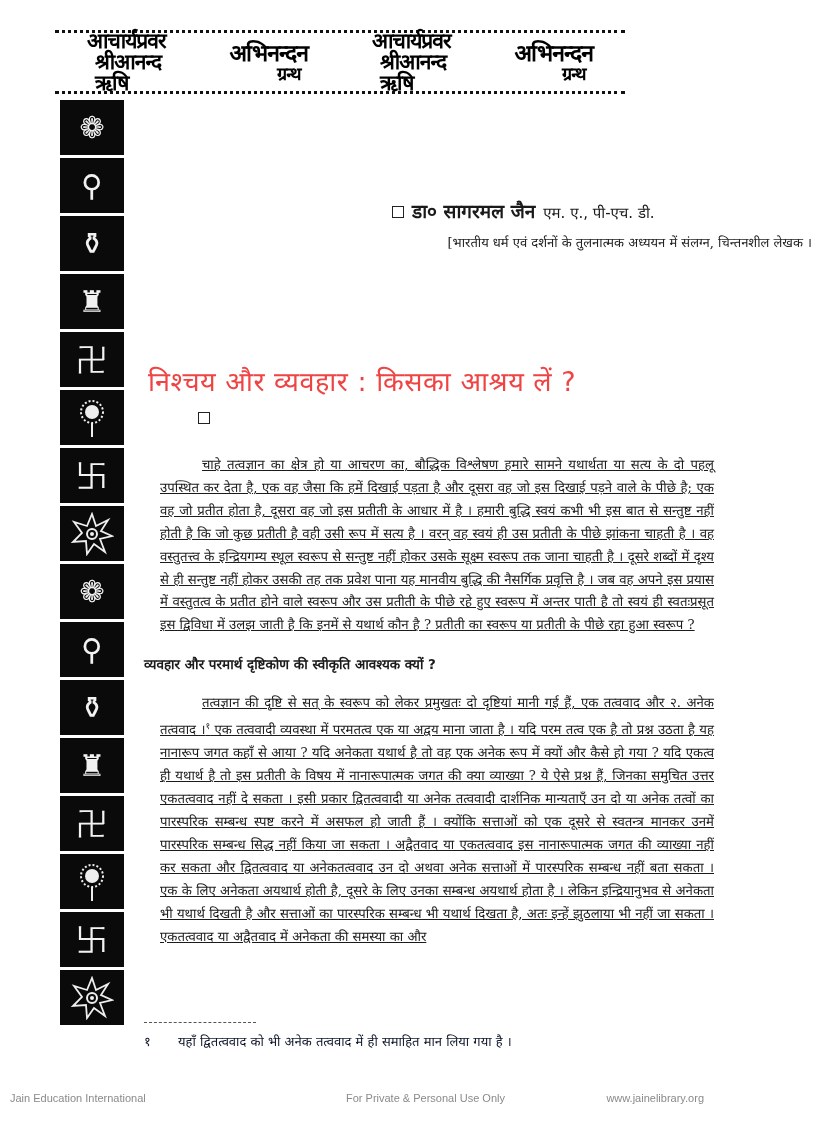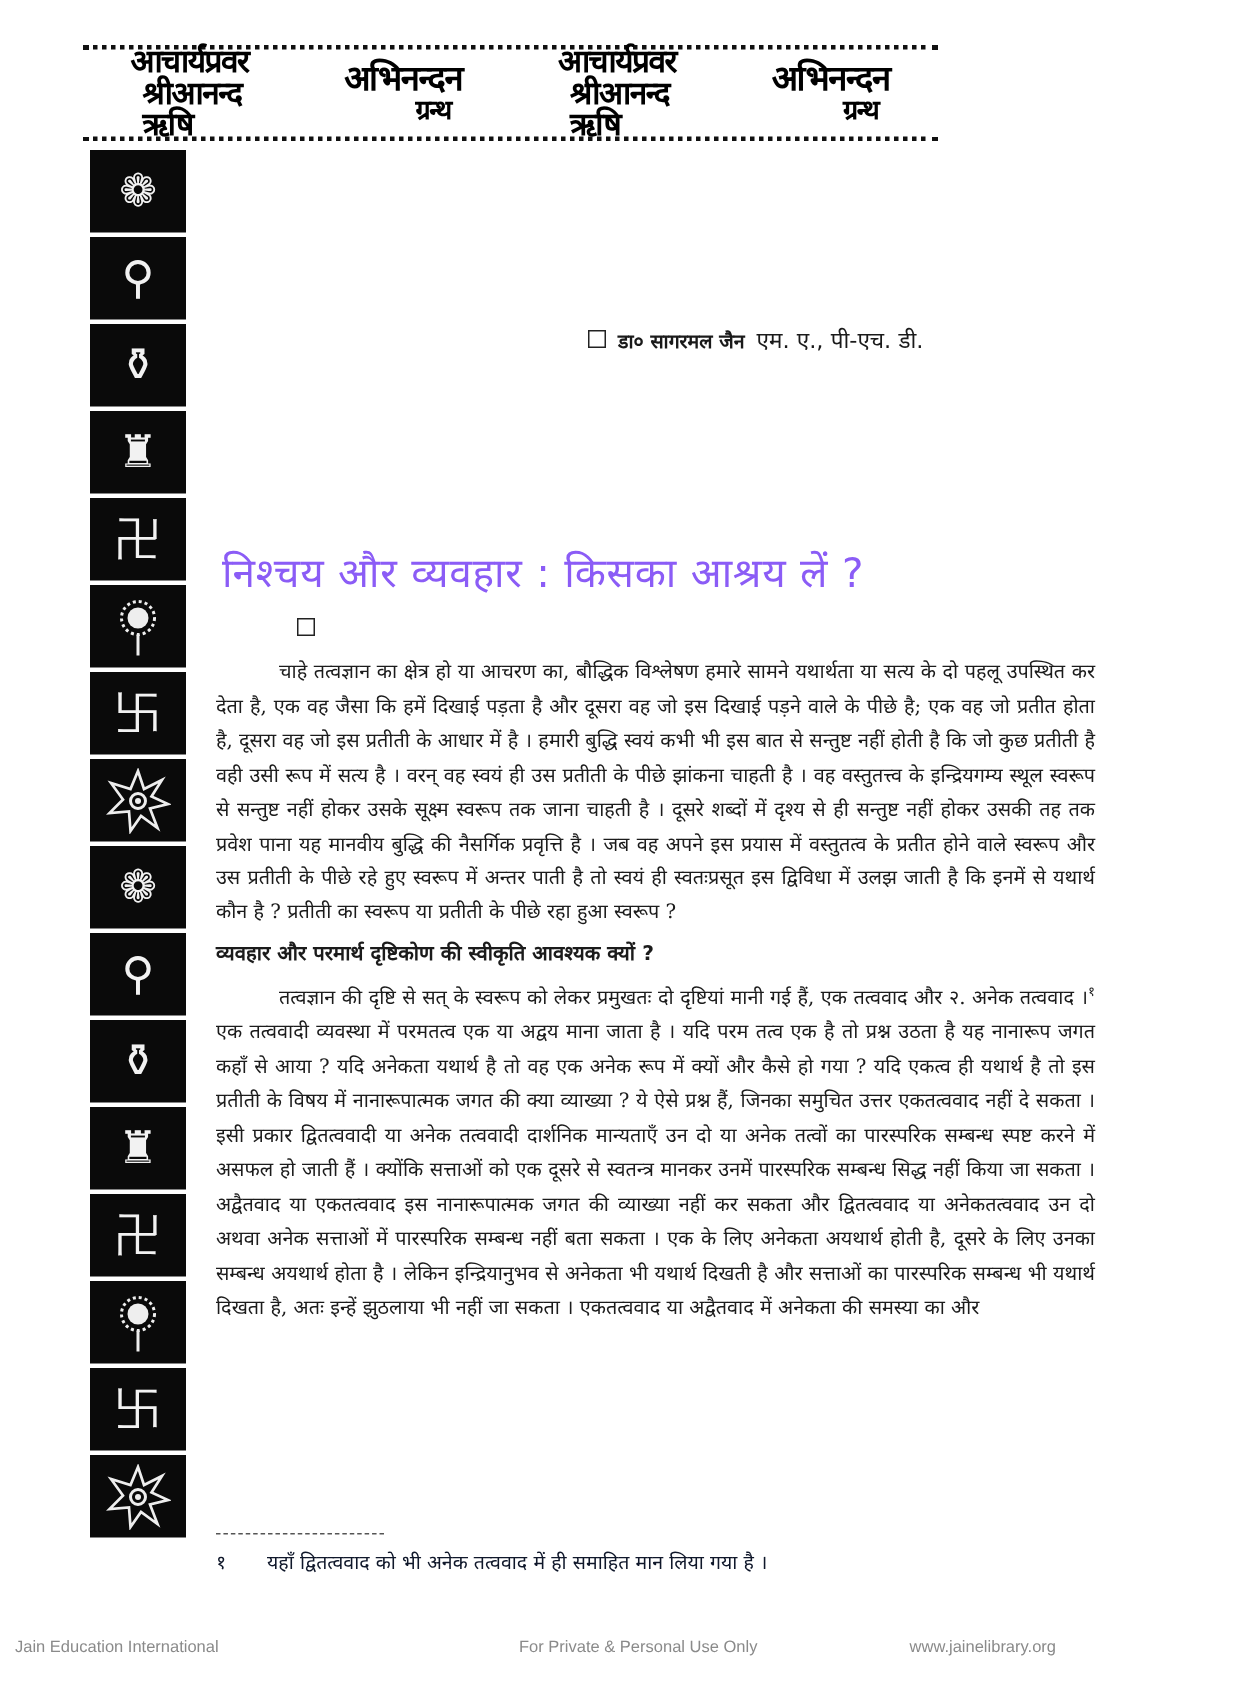--- a/index.html
+++ b/index.html
@@ -37,42 +37,42 @@
 
   
   .author {
     position: absolute; left: 392px; top: 198px; width: 420px;
     display: flex; align-items: baseline; gap: 8px;
   }
   .checkbox {
     display: inline-block; width: 12px; height: 12px; border: 1.4px solid #222;
     box-sizing: border-box; background: #fff;
   }
-  .author-name { font-size: 13px; font-weight: bold; margin-top: 20px; }
+  .author-name { font-size: 19px; font-weight: bold; }
   .author-deg { font-size: 15px; }
   .affil {
     position: absolute; left: 252px; top: 232px; width: 560px;
     font-size: 13px; line-height: 22px; text-align: right; color: #222;
     font-family: "DejaVu Serif", serif;
   }
 
   
   .title {
     position: absolute; left: 148px; top: 362px; font-size: 27px;
-    font-weight: normal; color: #8b5cf6; letter-spacing: 0.5px;
+    font-weight: normal; color: #ef4444; letter-spacing: 0.5px;
   }
   .title-box { position: absolute; left: 198px; top: 412px; }
 
   
   .body {
     position: absolute; left: 144px; top: 438px; width: 586px;
     font-family: "DejaVu Serif", serif; font-size: 13.2px; line-height: 22.9px;
     color: #1b1b1b; text-align: justify;
   }
-  .body p { margin: 0; text-indent: 42px; }
+  .body p { margin: 16px; text-indent: 42px; text-decoration: underline; }
   .body h3 {
     margin: 4px 0 3px 0; font-size: 13.5px; font-weight: bold;
     font-family: "DejaVu Sans", sans-serif; text-indent: 0;
   }
   .fnref { font-size: 9px; vertical-align: super; }
   .fn-rule {
     position: absolute; left: 144px; top: 1022px; width: 112px;
     border-top: 1px dashed #555;
   }
   .footnote {
@@ -154,20 +154,21 @@
     </svg>
   </div>
 </div>
 
 <div class="author">
   <span class="checkbox"></span>
   <span class="author-name">डा० सागरमल जैन</span>
   <span class="author-deg">एम. ए., पी-एच. डी.</span>
 </div>
 <div class="affil">
+  <div>[भारतीय धर्म एवं दर्शनों के तुलनात्मक अध्ययन में संलग्न, चिन्तनशील लेखक ।</div>
 </div>
 
 <div class="title">निश्चय और व्यवहार : किसका आश्रय लें ?</div>
 <span class="checkbox title-box"></span>
 
 <div class="body">
   <p>चाहे तत्वज्ञान का क्षेत्र हो या आचरण का, बौद्धिक विश्लेषण हमारे सामने यथार्थता या सत्य के दो पहलू उपस्थित कर देता है, एक वह जैसा कि हमें दिखाई पड़ता है और दूसरा वह जो इस दिखाई पड़ने वाले के पीछे है; एक वह जो प्रतीत होता है, दूसरा वह जो इस प्रतीती के आधार में है । हमारी बुद्धि स्वयं कभी भी इस बात से सन्तुष्ट नहीं होती है कि जो कुछ प्रतीती है वही उसी रूप में सत्य है । वरन् वह स्वयं ही उस प्रतीती के पीछे झांकना चाहती है । वह वस्तुतत्त्व के इन्द्रियगम्य स्थूल स्वरूप से सन्तुष्ट नहीं होकर उसके सूक्ष्म स्वरूप तक जाना चाहती है । दूसरे शब्दों में दृश्य से ही सन्तुष्ट नहीं होकर उसकी तह तक प्रवेश पाना यह मानवीय बुद्धि की नैसर्गिक प्रवृत्ति है । जब वह अपने इस प्रयास में वस्तुतत्व के प्रतीत होने वाले स्वरूप और उस प्रतीती के पीछे रहे हुए स्वरूप में अन्तर पाती है तो स्वयं ही स्वतःप्रसूत इस द्विविधा में उलझ जाती है कि इनमें से यथार्थ कौन है ? प्रतीती का स्वरूप या प्रतीती के पीछे रहा हुआ स्वरूप ?</p>
   <h3>व्यवहार और परमार्थ दृष्टिकोण की स्वीकृति आवश्यक क्यों ?</h3>
   <p><span>तत्वज्ञान की दृष्टि से सत् के स्वरूप को लेकर प्रमुखतः दो दृष्टियां मानी गई हैं, एक तत्ववाद और २. अनेक तत्ववाद ।</span><span class="fnref">१</span><span> एक तत्ववादी व्यवस्था में परमतत्व एक या अद्वय माना जाता है । यदि परम तत्व एक है तो प्रश्न उठता है यह नानारूप जगत कहाँ से आया ? यदि अनेकता यथार्थ है तो वह एक अनेक रूप में क्यों और कैसे हो गया ? यदि एकत्व ही यथार्थ है तो इस प्रतीती के विषय में नानारूपात्मक जगत की क्या व्याख्या ? ये ऐसे प्रश्न हैं, जिनका समुचित उत्तर एकतत्ववाद नहीं दे सकता । इसी प्रकार द्वितत्ववादी या अनेक तत्ववादी दार्शनिक मान्यताएँ उन दो या अनेक तत्वों का पारस्परिक सम्बन्ध स्पष्ट करने में असफल हो जाती हैं । क्योंकि सत्ताओं को एक दूसरे से स्वतन्त्र मानकर उनमें पारस्परिक सम्बन्ध सिद्ध नहीं किया जा सकता । अद्वैतवाद या एकतत्ववाद इस नानारूपात्मक जगत की व्याख्या नहीं कर सकता और द्वितत्ववाद या अनेकतत्ववाद उन दो अथवा अनेक सत्ताओं में पारस्परिक सम्बन्ध नहीं बता सकता । एक के लिए अनेकता अयथार्थ होती है, दूसरे के लिए उनका सम्बन्ध अयथार्थ होता है । लेकिन इन्द्रियानुभव से अनेकता भी यथार्थ दिखती है और सत्ताओं का पारस्परिक सम्बन्ध भी यथार्थ दिखता है, अतः इन्हें झुठलाया भी नहीं जा सकता । एकतत्ववाद या अद्वैतवाद में अनेकता की समस्या का और</span></p>
 </div>

